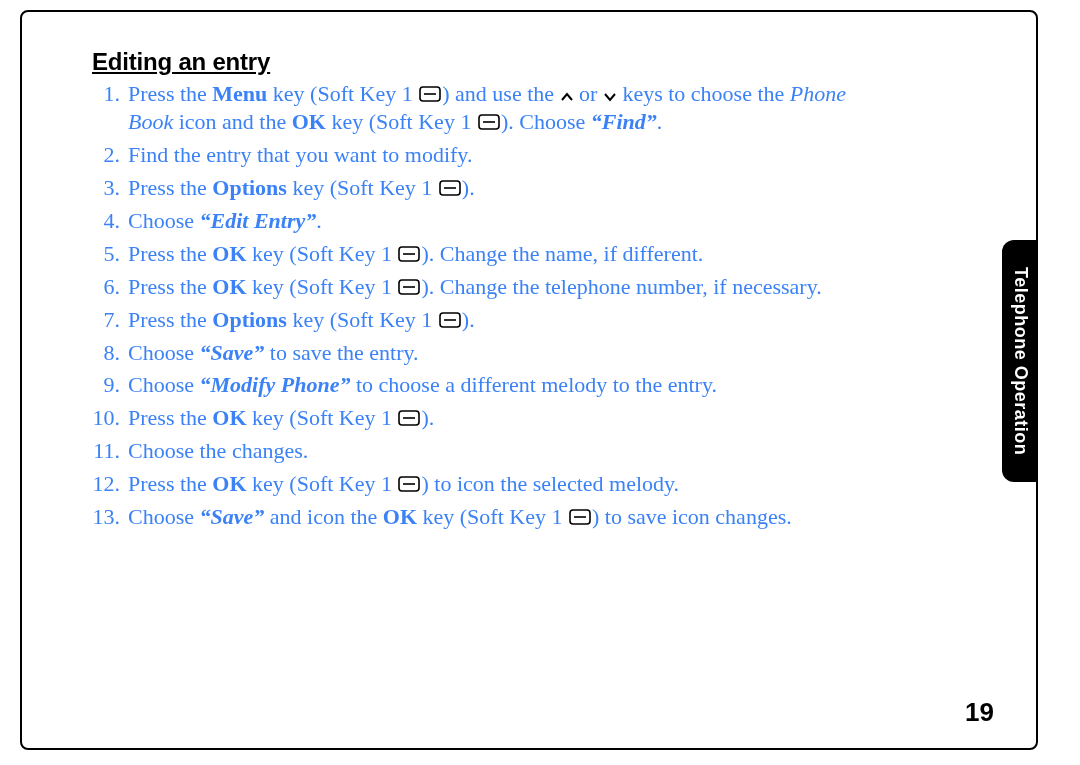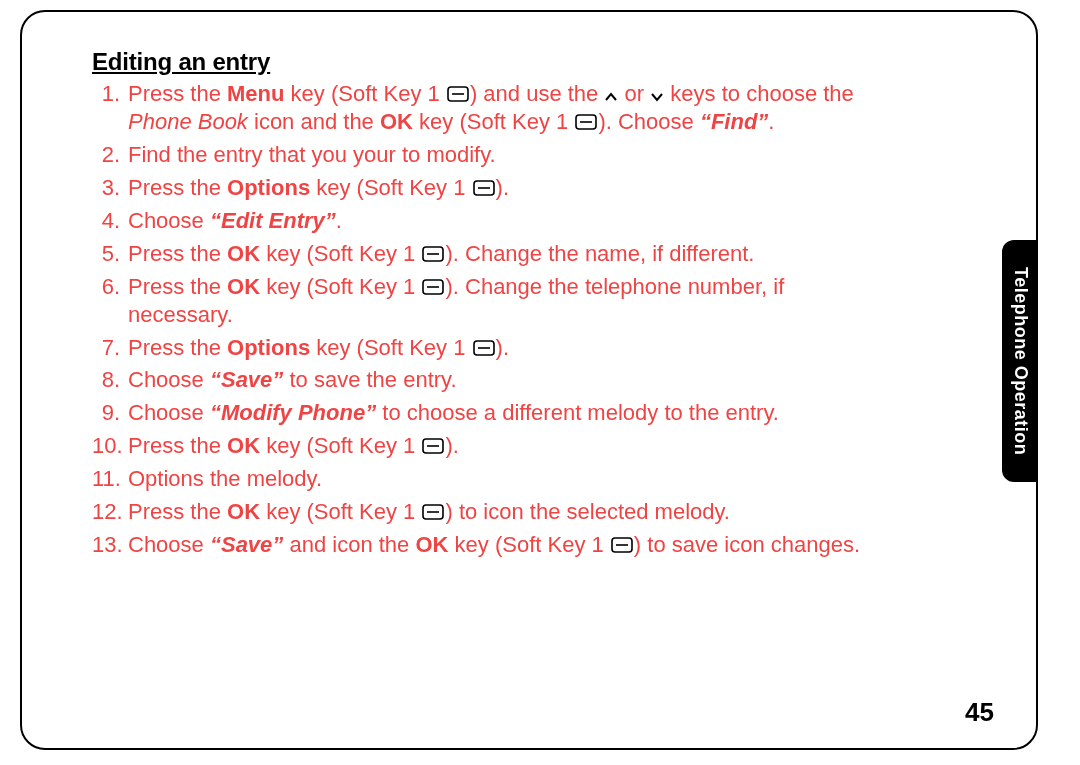--- a/index.html
+++ b/index.html
@@ -11,21 +11,21 @@
       color: #000;
       position: relative;
     }
     .page-frame {
       position: absolute;
       left: 20px;
       top: 10px;
       width: 1018px;
       height: 740px;
       border: 2px solid #000;
-      border-radius: 25px;
+      border-radius: 8px;
       padding: 36px 80px 30px 70px;
     }
     .side-tab {
       position: absolute;
       right: -2px;
       top: 228px;
       width: 36px;
       height: 242px;
       background: #000;
       border-top-left-radius: 12px;
@@ -54,23 +54,24 @@
       font-size: 24px;
       text-decoration: underline;
       margin-bottom: 4px;
       letter-spacing: -0.2px;
     }
     ol.steps {
       list-style: none;
       counter-reset: step;
       font-size: 22px;
       line-height: 1.27;
-      color: #ef4444;
+      color: #3b82f6;
       padding-left: 0px;
       max-width: 790px;
+      font-family: Liberation Serif, serif;
     }
     ol.steps > li {
       counter-increment: step;
       position: relative;
       padding-left: 36px;
       margin-bottom: 5px;
     }
     ol.steps > li::before {
       content: counter(step) ".";
       position: absolute;
@@ -112,21 +113,21 @@
           </svg></span><span>) and use the </span><span class="arrow-icon"><svg viewBox="0 0 14 12">
             <polyline points="2,9 7,3 12,9" fill="none" stroke="#000" stroke-width="2"></polyline>
           </svg></span><span> or </span><span class="arrow-icon"><svg viewBox="0 0 14 12">
             <polyline points="2,3 7,9 12,3" fill="none" stroke="#000" stroke-width="2"></polyline>
           </svg></span><span> keys to choose the </span><span class="i">Phone Book</span><span> icon and the </span><span class="b">OK</span><span> key (Soft Key 1 </span><span class="key-icon"><svg viewBox="0 0 22 16">
             <rect x="1" y="1" width="20" height="14" rx="3" ry="3" fill="none" stroke="#000" stroke-width="1.6"></rect>
             <line x1="5" y1="8" x2="17" y2="8" stroke="#000" stroke-width="1.6"></line>
           </svg></span><span>). Choose </span><span class="bi">“Find”</span><span>.</span>
     </li>
 
-    <li><span>Find the entry that you your to modify.</span></li>
+    <li><span>Find the entry that you want to modify.</span></li>
 
     <li>
       <span>Press the </span><span class="b">Options</span><span> key (Soft Key 1 </span><span class="key-icon"><svg viewBox="0 0 22 16">
             <rect x="1" y="1" width="20" height="14" rx="3" ry="3" fill="none" stroke="#000" stroke-width="1.6"></rect>
             <line x1="5" y1="8" x2="17" y2="8" stroke="#000" stroke-width="1.6"></line>
           </svg></span><span>).</span>
     </li>
 
     <li>
       <span>Choose </span><span class="bi">“Edit Entry”</span><span>.</span>
@@ -161,21 +162,21 @@
       <span>Choose </span><span class="bi">“Modify Phone”</span><span> to choose a different melody to the entry.</span>
     </li>
 
     <li>
       <span>Press the </span><span class="b">OK</span><span> key (Soft Key 1 </span><span class="key-icon"><svg viewBox="0 0 22 16">
             <rect x="1" y="1" width="20" height="14" rx="3" ry="3" fill="none" stroke="#000" stroke-width="1.6"></rect>
             <line x1="5" y1="8" x2="17" y2="8" stroke="#000" stroke-width="1.6"></line>
           </svg></span><span>).</span>
     </li>
 
-    <li><span>Options the melody.</span></li>
+    <li><span>Choose the changes.</span></li>
 
     <li>
       <span>Press the </span><span class="b">OK</span><span> key (Soft Key 1 </span><span class="key-icon"><svg viewBox="0 0 22 16">
             <rect x="1" y="1" width="20" height="14" rx="3" ry="3" fill="none" stroke="#000" stroke-width="1.6"></rect>
             <line x1="5" y1="8" x2="17" y2="8" stroke="#000" stroke-width="1.6"></line>
           </svg></span><span>) to icon the selected melody.</span>
     </li>
 
     <li>
       <span>Choose </span><span class="bi">“Save”</span><span> and icon the </span><span class="b">OK</span><span> key (Soft Key 1 </span><span class="key-icon"><svg viewBox="0 0 22 16">
@@ -183,15 +184,15 @@
             <line x1="5" y1="8" x2="17" y2="8" stroke="#000" stroke-width="1.6"></line>
           </svg></span><span>) to save icon changes.</span>
     </li>
 
   </ol>
 
   <div class="side-tab">
     <span>Telephone Operation</span>
   </div>
 
-  <div class="page-number">45</div>
+  <div class="page-number">19</div>
 
 </div>
 
 </body></html>

